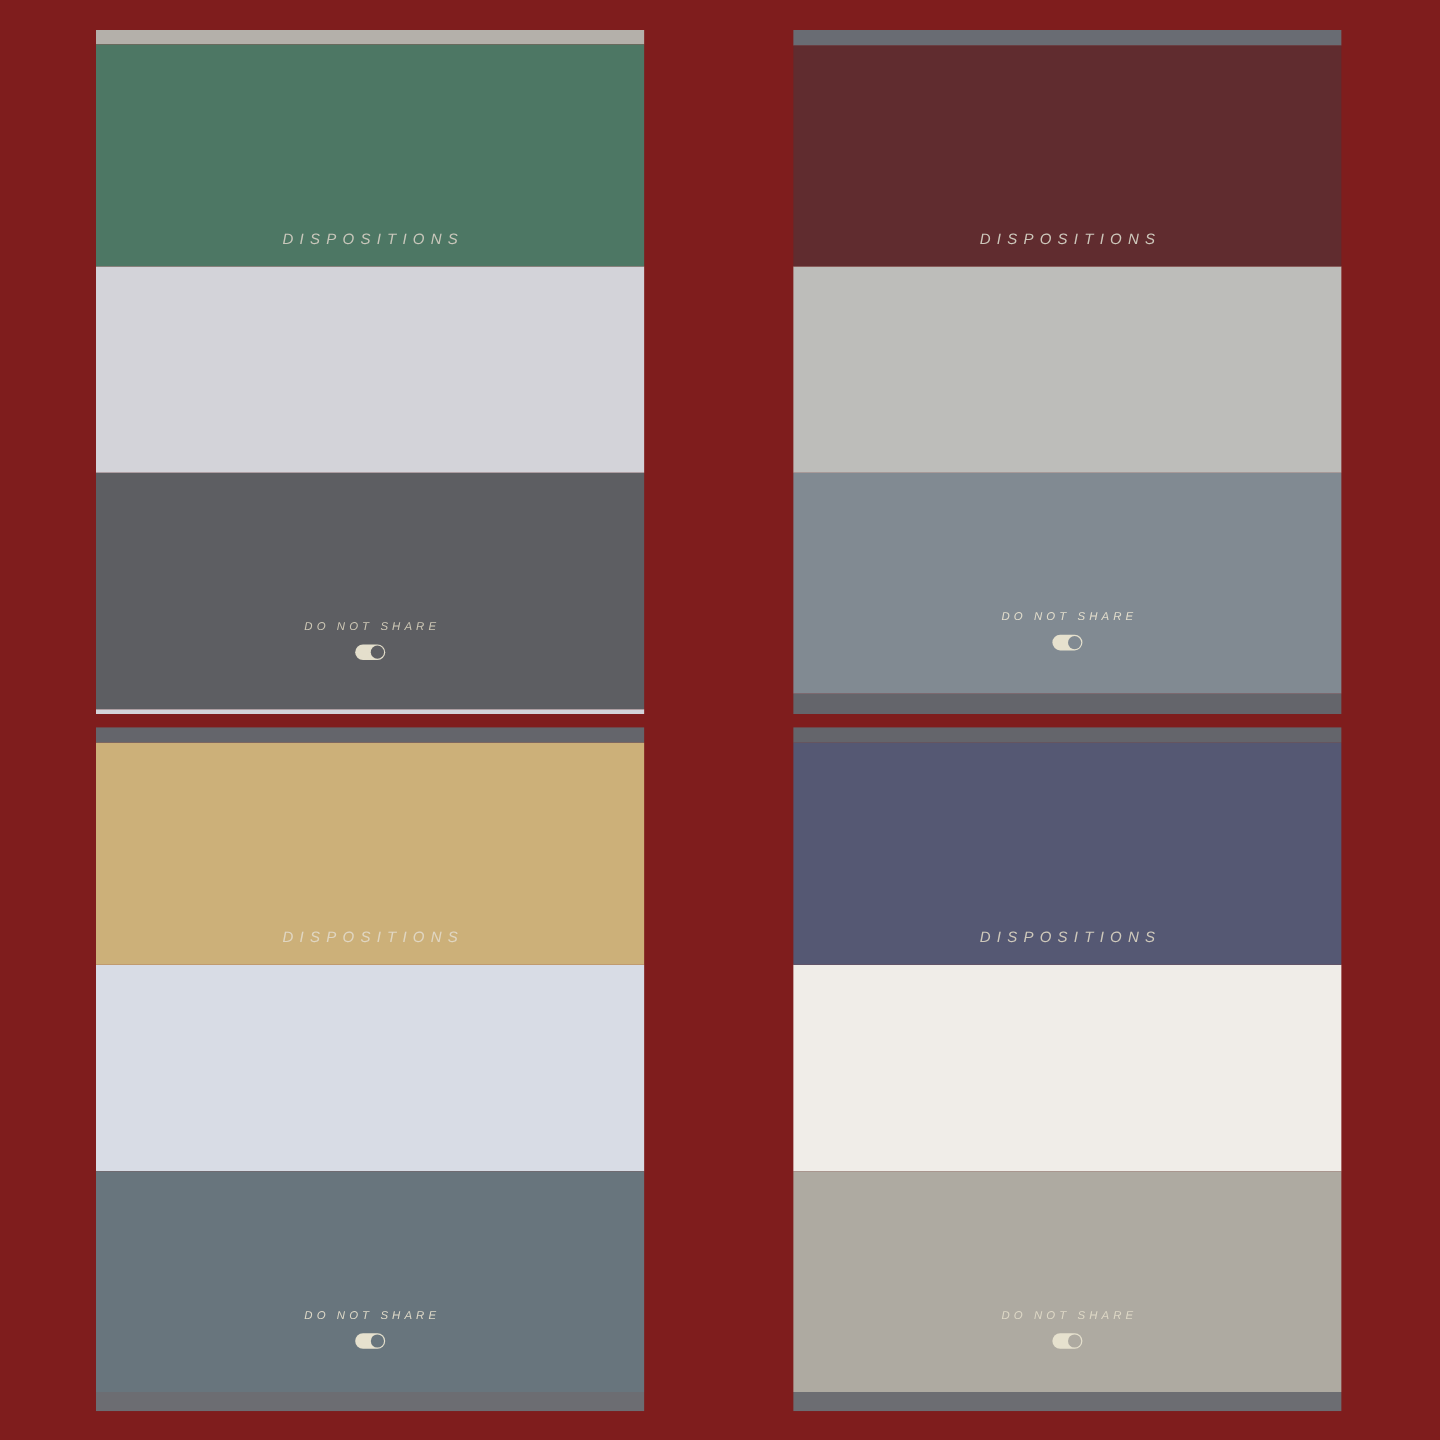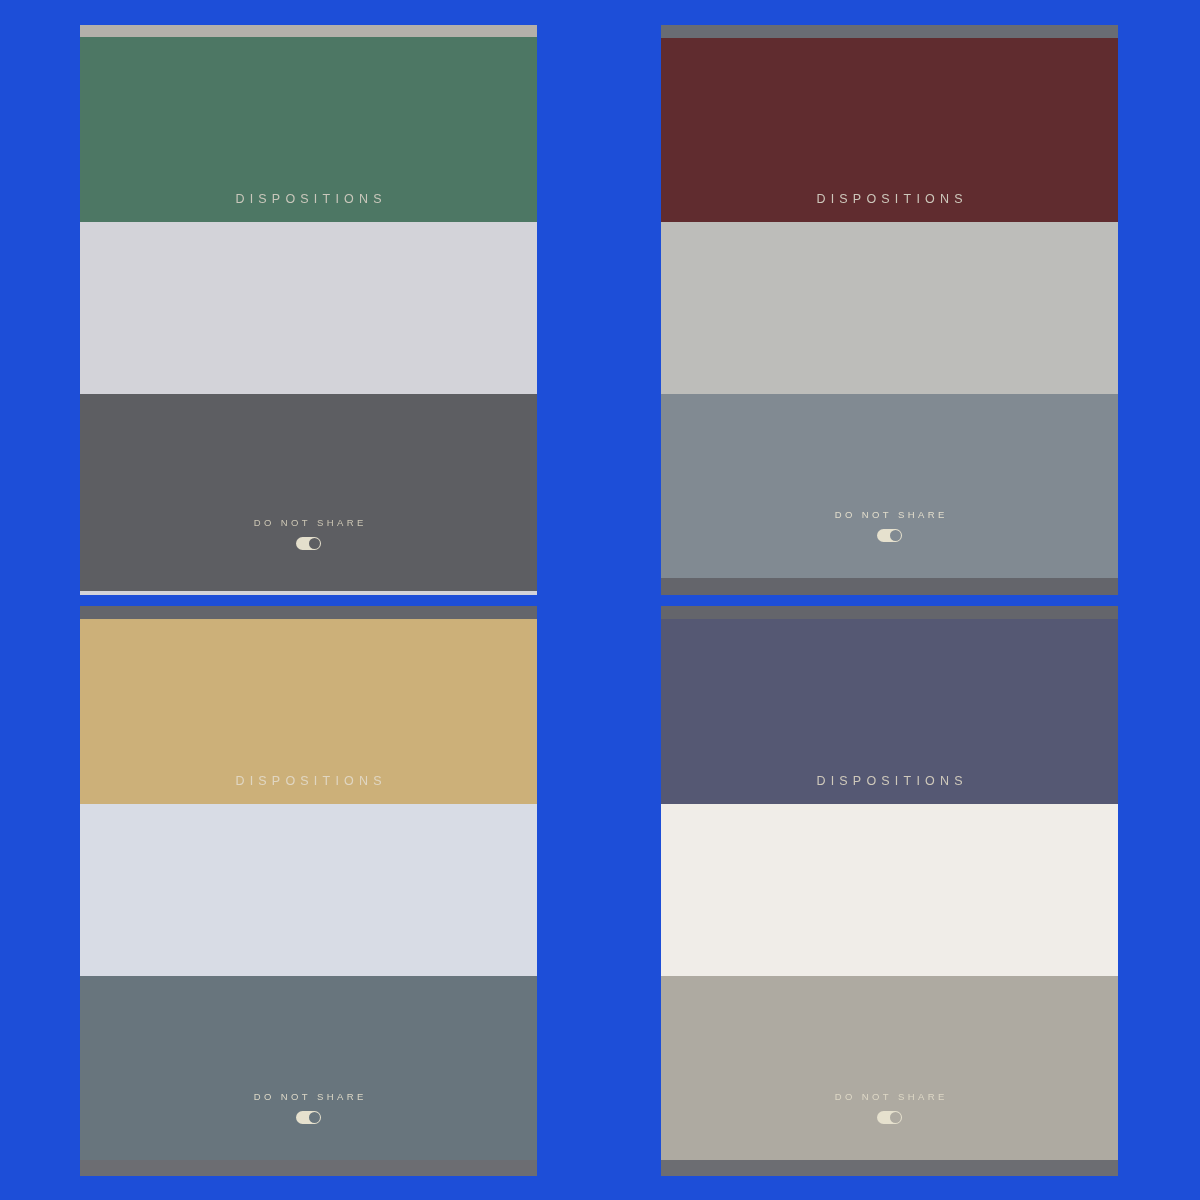--- a/index.html
+++ b/index.html
@@ -99,21 +99,21 @@
   }
 
   .edge-line {
     flex: 0 0 auto;
     width: 100%;
   }
 </style>
 </head>
 <body>
 
-<div id="grid" style="background: #1d4ed8;">
+<div id="grid" style="background: #7f1d1d; font-style: italic;">
     <div class="panel" style="left: 80px; top: 25px; width: 457px; height: 570px;">
       <div class="bar" style="height: 12px; background: rgb(180, 176, 170);"></div>
       <div class="hero" style="height: 185px; background: rgb(77, 119, 100);">
         <div class="hero-title" style="color: rgb(201, 199, 187);">DISPOSITIONS</div>
       </div>
       <div class="midband" style="height: 172px; background: rgb(211, 211, 217);"></div>
       <div class="footband" style="height: 197px; background: rgb(93, 94, 98);">
         <div class="share-label" style="color: rgb(205, 199, 181); margin-top: 124px;">DO NOT SHARE</div>
         <div class="toggle" role="switch" aria-checked="true" style="background: rgb(228, 223, 204);">
           <div class="knob" style="background: rgb(93, 94, 98);"></div>

